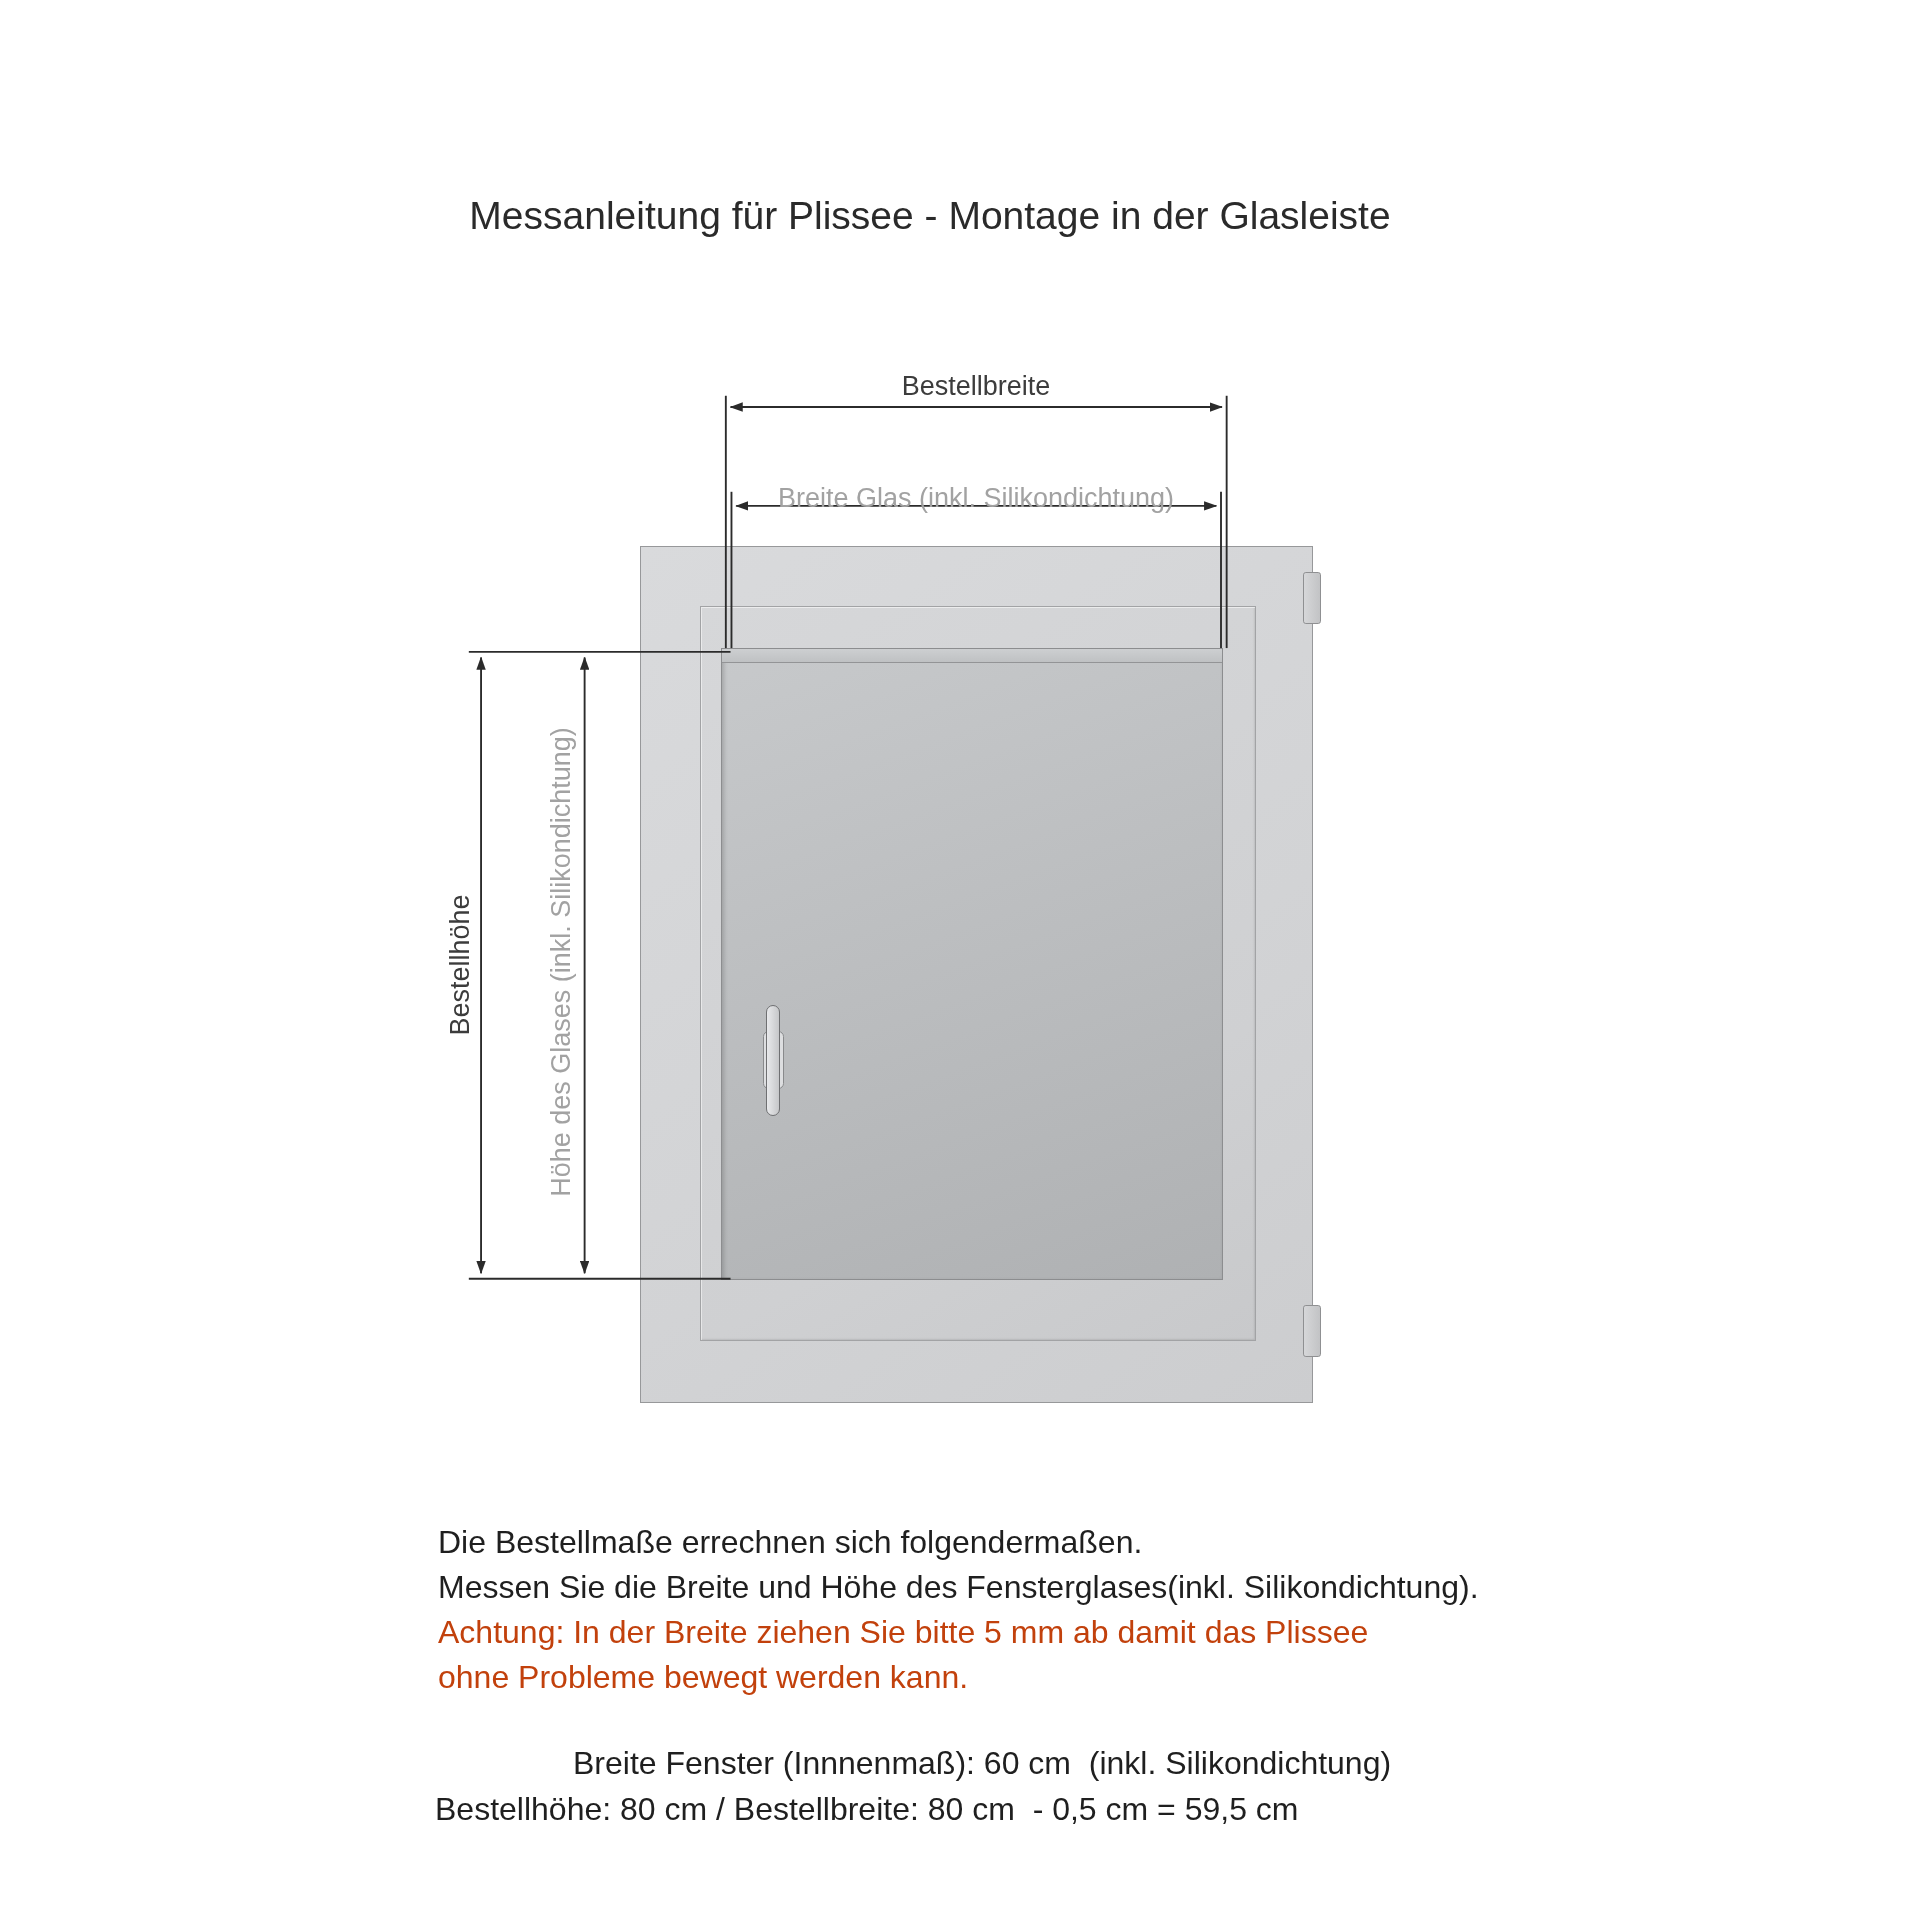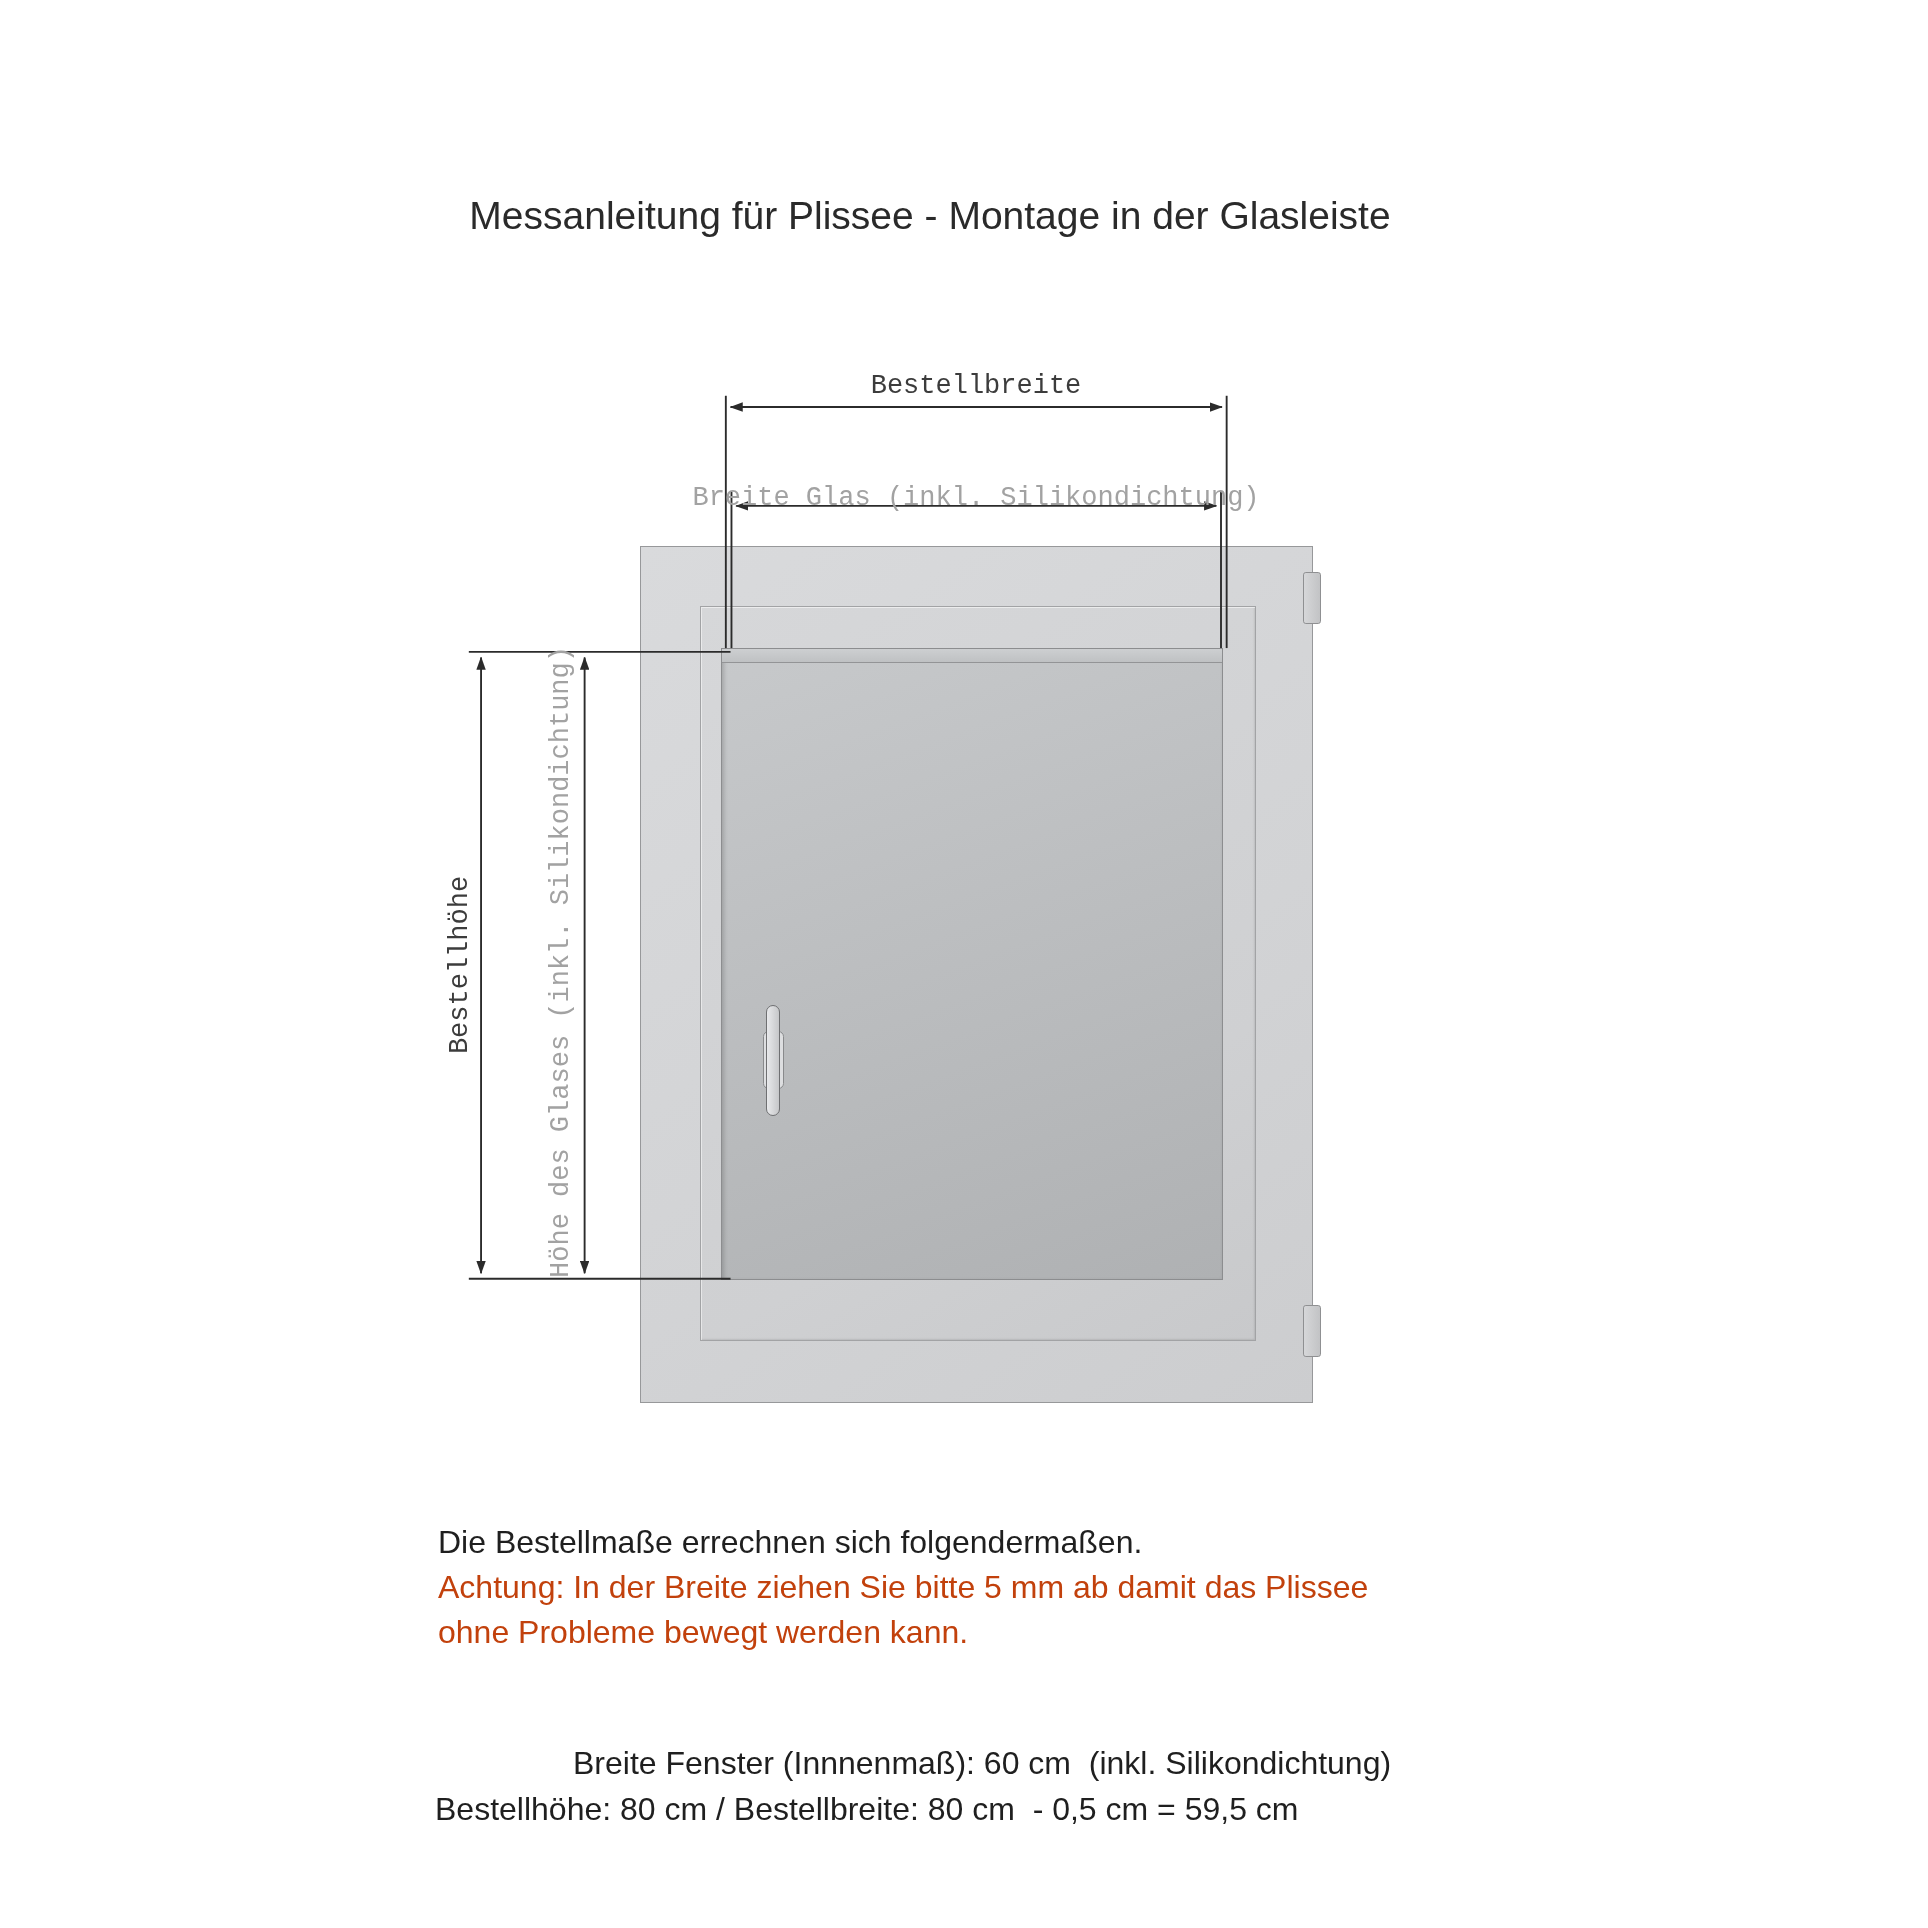--- a/index.html
+++ b/index.html
@@ -28,21 +28,20 @@
     white-space: nowrap;
   }
 
   
   .diagram {
     position: absolute;
     left: 0;
     top: 0;
     width: 1733px;
     height: 1507px;
-    font-family: Liberation Mono, monospace;
   }
 
   
   .window-outer {
     position: absolute;
     left: 640px;
     top: 546px;
     width: 673px;
     height: 857px;
     background: linear-gradient(145deg, #d9dadc 0%, #d2d3d5 60%, #cccdcf 100%);
@@ -234,20 +233,21 @@
 
   <div class="dim-label lbl-order-width">Bestellbreite</div>
   <div class="dim-label secondary lbl-glass-width">Breite Glas (inkl. Silikondichtung)</div>
   <div class="dim-label lbl-order-height">Bestellhöhe</div>
   <div class="dim-label secondary lbl-glass-height">Höhe des Glases (inkl. Silikondichtung)</div>
 
 </div>
 
 <div class="instructions">
   <div>Die Bestellmaße errechnen sich folgendermaßen.</div>
+  <div>Messen Sie die Breite und Höhe des Fensterglases(inkl. Silikondichtung).</div>
   <div class="warning">Achtung: In der Breite ziehen Sie bitte 5 mm ab damit das Plissee</div>
   <div class="warning">ohne Probleme bewegt werden kann.</div>
 </div>
 
 <div class="example">
   <div class="indent keep-space">Breite Fenster (Innnenmaß): 60 cm  (inkl. Silikondichtung)</div>
   <div class="keep-space">Bestellhöhe: 80 cm / Bestellbreite: 80 cm  - 0,5 cm = 59,5 cm</div>
 </div>
 
 

